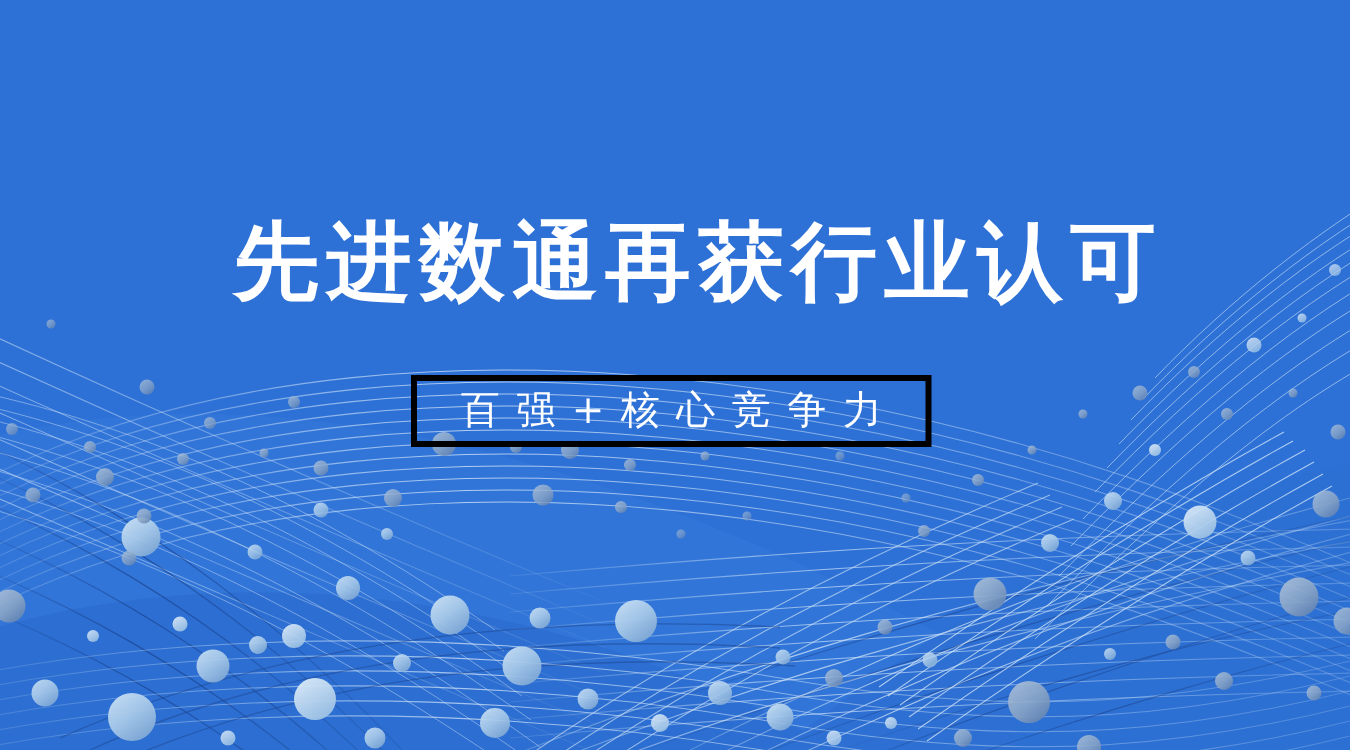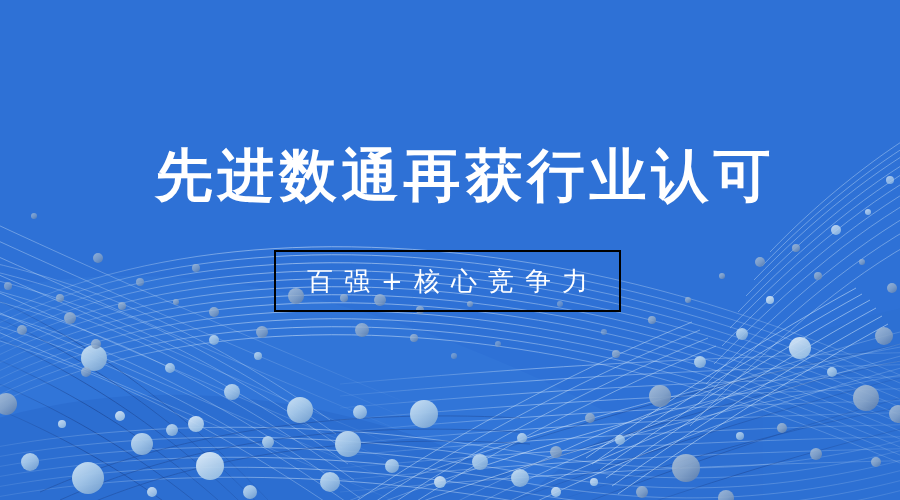--- a/index.html
+++ b/index.html
@@ -46,22 +46,22 @@
     line-height: 72px;
     font-family: "DejaVu Serif", "Liberation Serif", serif;
     white-space: nowrap;
     padding-left: 13px;
   }
   #subtitle-box {
     position: absolute;
     left: 274px;
     top: 250px;
     width: 347px;
-    height: 62px;
-    border: 2px solid #000000;
+    height: 48px;
+    border: 4px solid #000000;
     box-sizing: border-box;
     display: flex;
     align-items: center;
     justify-content: center;
   }
   #subtitle-text {
     color: #FFFFFF;
     font-size: 26px;
     font-weight: normal;
     letter-spacing: 11px;

